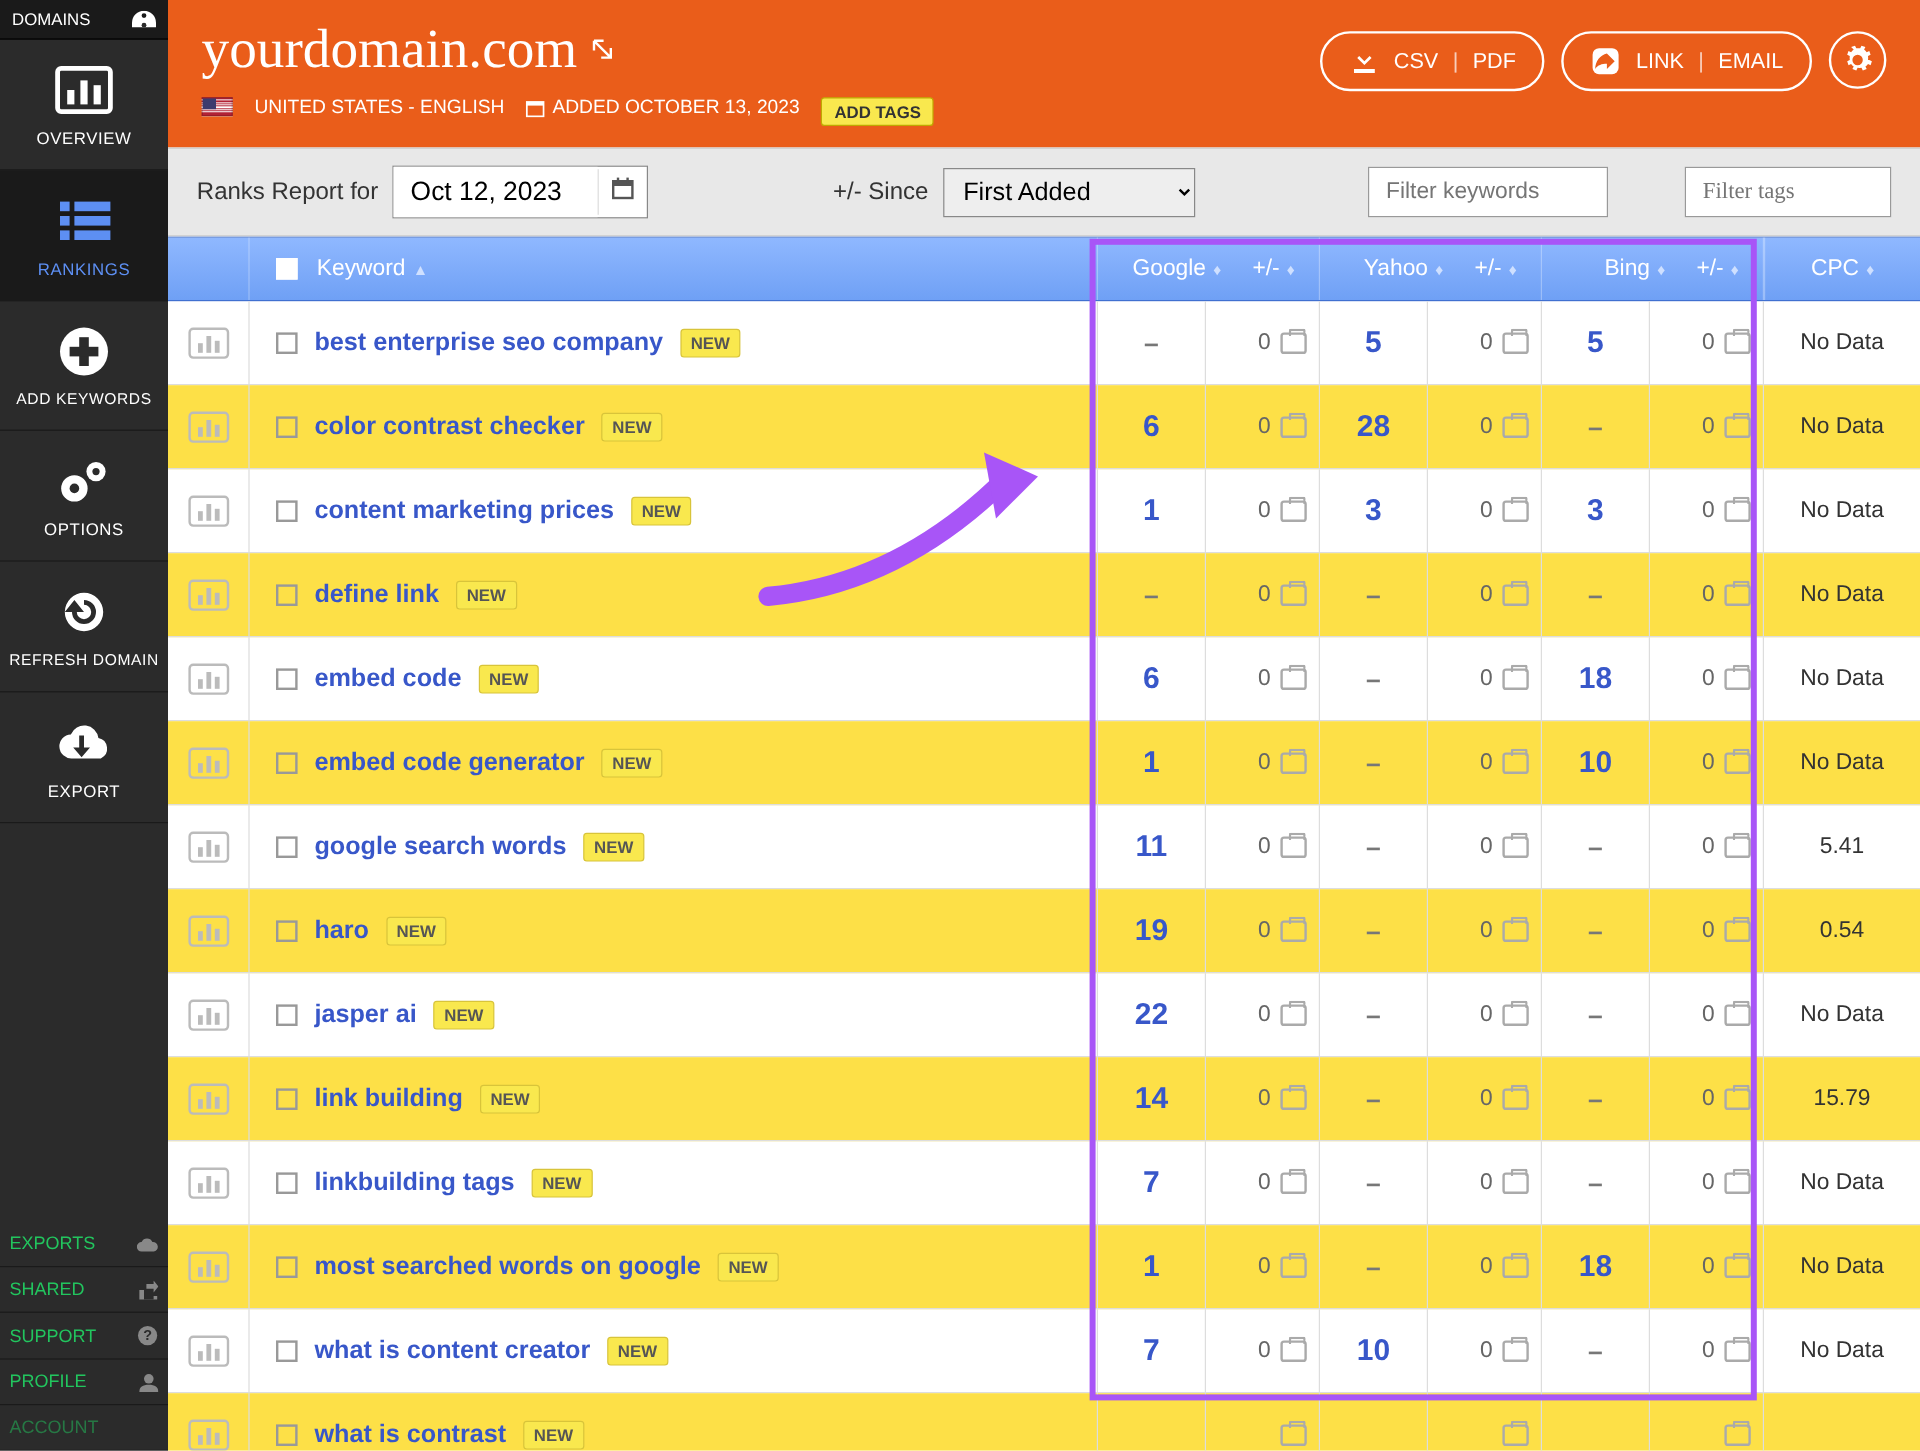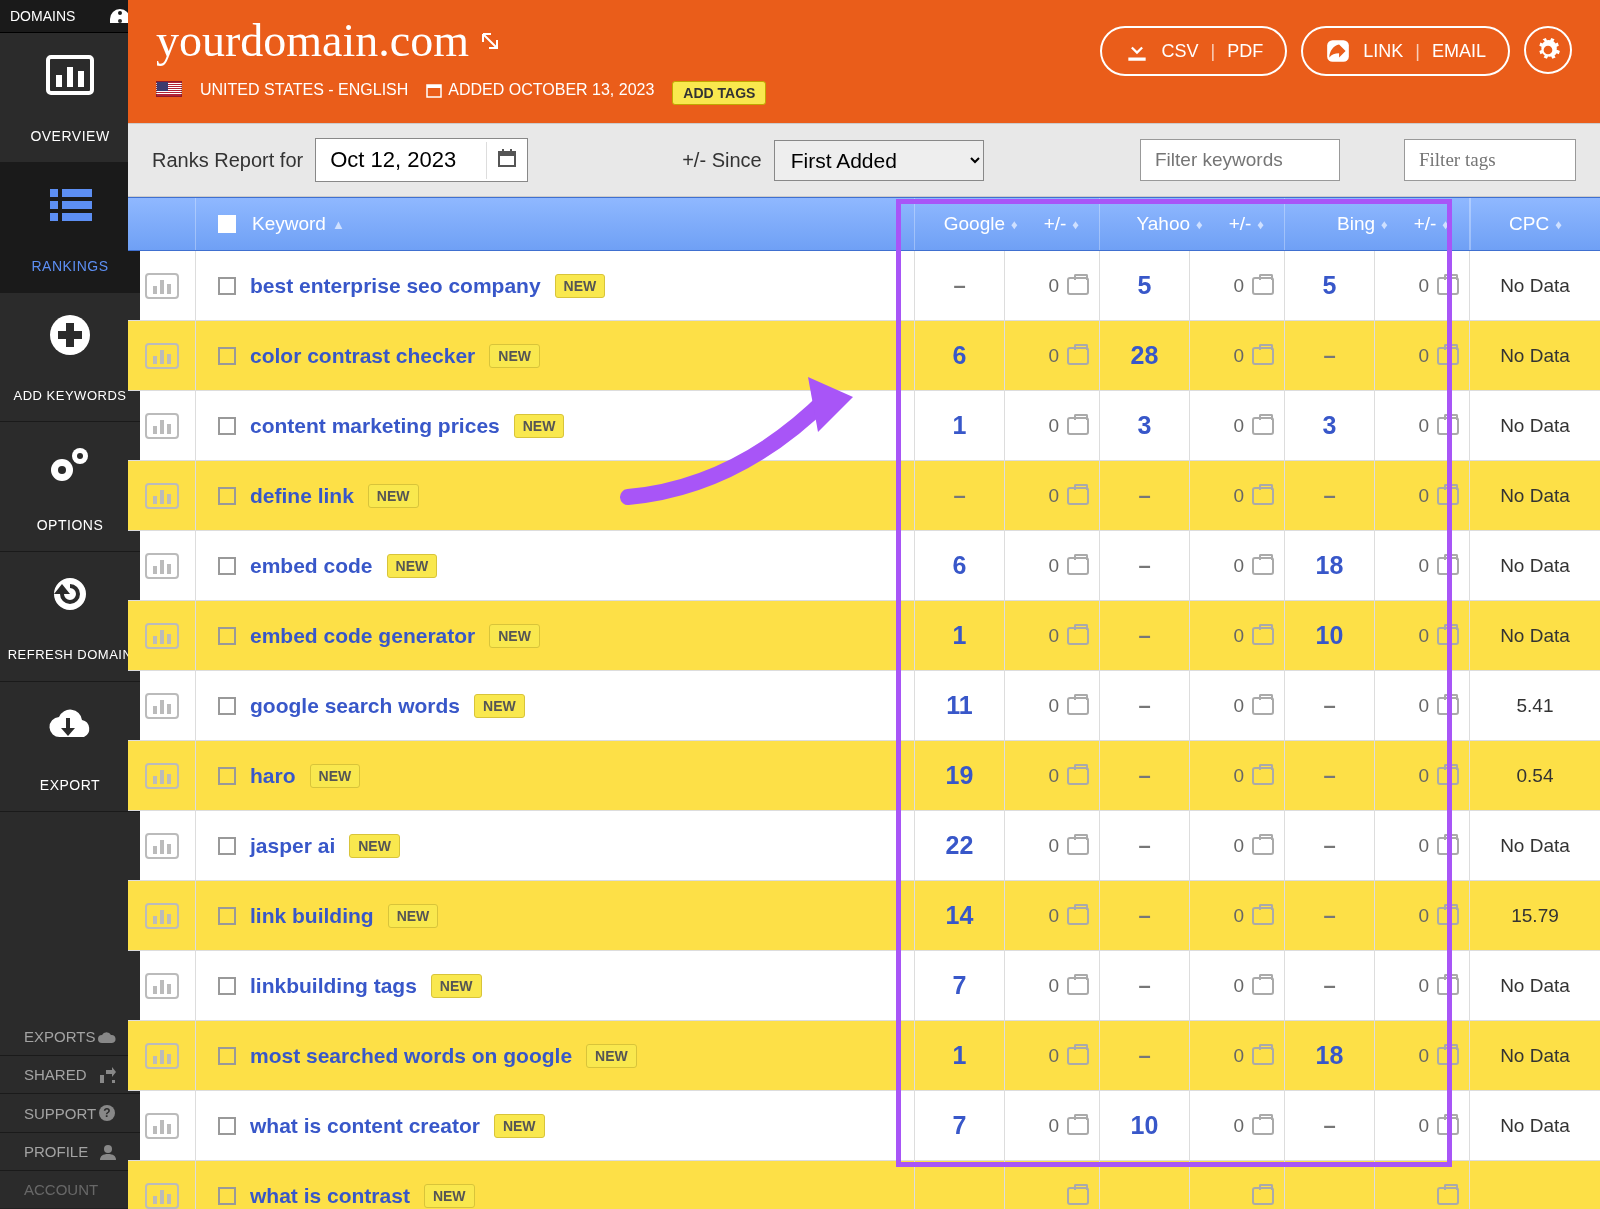--- a/index.html
+++ b/index.html
@@ -1,28 +1,28 @@
 <!DOCTYPE html>
 <html><head>
 <meta charset="utf-8">
 <style>
 * { margin: 0; padding: 0; box-sizing: border-box; }
 body { font-family: Arial, Helvetica, sans-serif; background: #fff; width: 1600px; height: 1209px; overflow: hidden; position: relative; }
 
 .sidebar { position: absolute; left: 0; top: 0; width: 140px; height: 1209px; background: #2b2b2b; display: flex; flex-direction: column; color: #fff; }
 .side-top { background: #1a1a1a; padding: 8px 10px; display: flex; justify-content: space-between; align-items: center; font-size: 14px; border-bottom: 1px solid #000; }
-.side-item { display: flex; flex-direction: column; align-items: center; justify-content: center; padding: 18px 0; border-bottom: 1px solid #1a1a1a; cursor: pointer; gap: 21px; }
+.side-item { display: flex; flex-direction: column; align-items: center; justify-content: center; padding: 18px 0; border-bottom: 1px solid #1a1a1a; cursor: pointer; }
 .side-item svg { width: 56px; height: 48px; }
 .side-label { font-size: 14px; margin-top: 8px; letter-spacing: 0.5px; }
 .side-item.active .side-label { color: #5d8ff3; }
 .side-item.active svg rect, .side-item.active svg path { fill: #5d8ff3; }
-.side-small { padding: 10px 24px; font-size: 15px; display: flex; justify-content: space-between; align-items: center; border-bottom: 1px solid #1a1a1a; color: #a3a3a3; cursor: pointer; }
+.side-small { padding: 10px 8px; font-size: 15px; display: flex; justify-content: space-between; align-items: center; border-bottom: 1px solid #1a1a1a; color: #22c55e; cursor: pointer; }
 .sidebar-spacer { flex: 1; }
 
-.main { position: absolute; left: 128px; top: 0; right: 0; height: 1209px; display: flex; flex-direction: column; }
+.main { position: absolute; left: 140px; top: 0; right: 0; height: 1209px; display: flex; flex-direction: column; }
 
 .header { background: #ea5d1a; color: #fff; padding: 14px 28px 18px; display: flex; justify-content: space-between; }
 .header-left { display: flex; flex-direction: column; gap: 14px; }
 .domain-title { font-size: 46px; font-weight: 400; font-family: Georgia, serif; display: flex; align-items: center; gap: 10px; }
 .domain-meta { display: flex; align-items: flex-start; gap: 18px; font-size: 16px; }
 .flag { width: 26px; height: 16px; background: linear-gradient(to bottom, #b22234 0 7%, #fff 7% 14%, #b22234 14% 21%, #fff 21% 28%, #b22234 28% 35%, #fff 35% 42%, #b22234 42% 50%, #fff 50% 57%, #b22234 57% 64%, #fff 64% 71%, #b22234 71% 78%, #fff 78% 85%, #b22234 85% 100%); position: relative; border: 0.5px solid rgba(0,0,0,0.2); }
 .flag::before { content:''; position:absolute; left:0; top:0; width:11px; height:9px; background:#3c3b6e; }
 .add-tags-btn { background: #f9e84e; color: #333; padding: 3px 10px; font-size: 14px; border-radius: 3px; font-weight: bold; border: 1px solid #c0a800; cursor: pointer; }
 .header-right { display: flex; align-items: flex-start; gap: 14px; padding-top: 12px; }
 .hbtn { border: 2px solid #fff; border-radius: 40px; padding: 10px 22px; display: flex; align-items: center; gap: 12px; font-size: 18px; color: #fff; cursor: pointer; }

